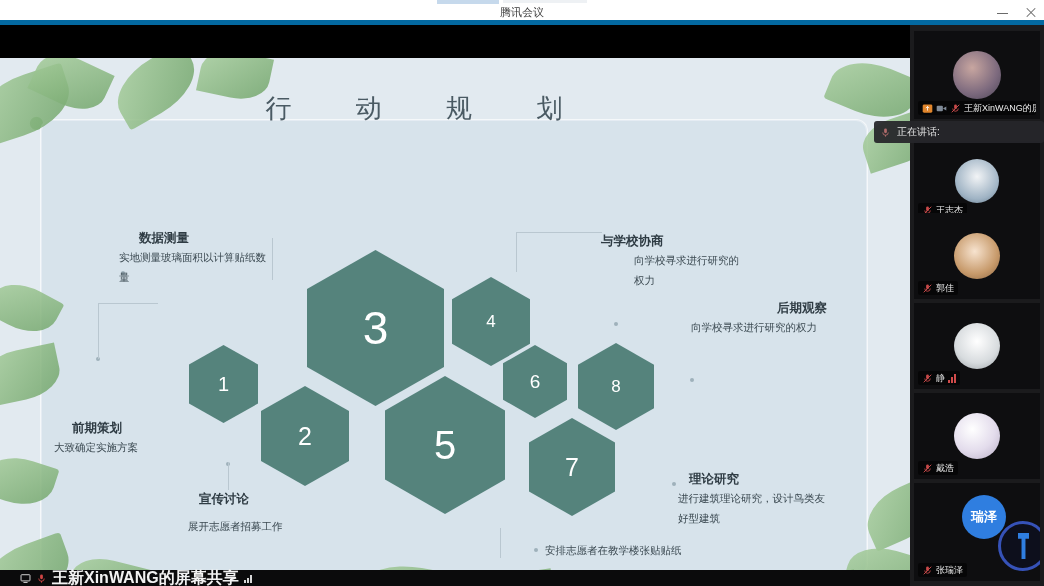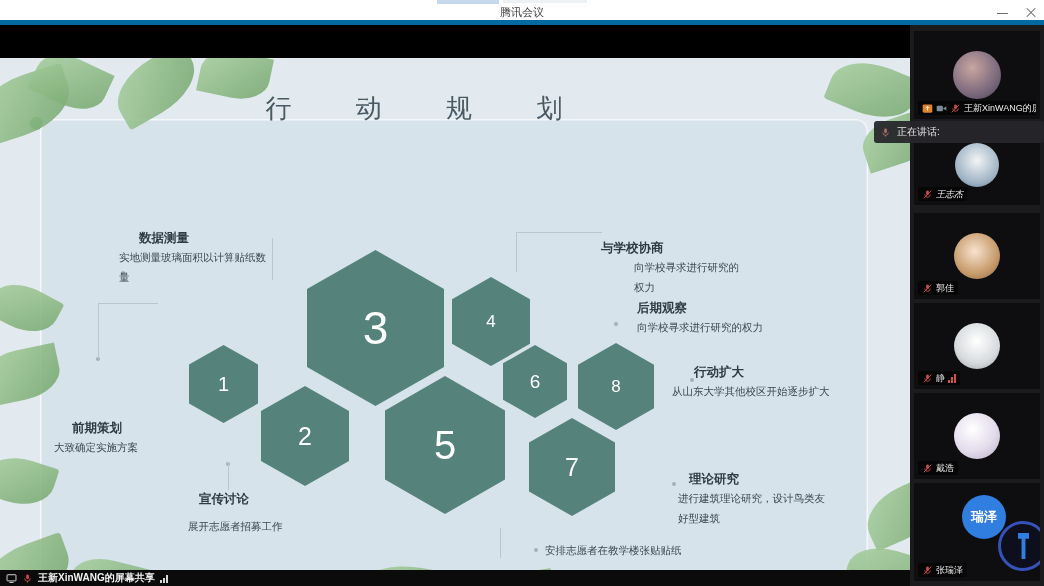--- a/index.html
+++ b/index.html
@@ -74,22 +74,22 @@
              font-size:9px; color:#f0f0f0; white-space:nowrap; max-width:118px; overflow:hidden; }
   .ico{ width:11px; height:11px; flex:0 0 auto; }
 
   
   #speaking{ position:absolute; left:-36px; top:96px; width:170px; height:22px;
              background:rgba(38,38,42,.94); border-radius:3px; display:flex; align-items:center;
              gap:6px; padding:0 6px; font-size:10px; color:#e6e6e6; z-index:6; }
 
   
   #sharebar{ position:absolute; left:0; top:545px; width:910px; height:16px; background:#0b0b0c;
-             display:flex; align-items:center; gap:5px; padding:0 6px;
-             font-size:10px; color:#f2f2f2; font-weight:bold; }
+             display:flex; align-items:center; gap:5px; padding:0 20px;
+             font-size:16px; color:#f2f2f2; font-weight:bold; }
 
   .sig{ display:inline-flex; align-items:flex-end; gap:1px; height:9px; }
   .sig b{ display:block; width:2px; background:#d8d8d8; }
 </style>
 </head>
 <body>
 
 <div id="titlebar">
   <div id="tb-tabstrip">
     <div id="tb-tab-active"></div>
@@ -157,34 +157,30 @@
 
     <div class="hex" style="left:578px;top:285px;width:76px;height:87px;font-size:17px;">
       <span>8</span>
     </div>
 
     <div class="lbl" style="left:139px;top:172px;width:170px;">
       <div class="t">数据测量</div>
       <div class="d" style="margin-left:-20px;width:150px;">实地测量玻璃面积以计算贴纸数量</div>
     </div>
 
-    <div class="lbl" style="left:601px;top:182px;width:170px;">
+    <div class="lbl" style="left:601px;top:175px;width:170px;">
       <div class="t">与学校协商</div>
       <div class="d" style="width:140px;padding-left:33px;">向学校寻求进行研究的权力</div>
     </div>
 
-    <div class="lbl" style="left:637px;top:242px;width:190px;">
+    <div class="lbl" style="left:637px;top:242px;width:190px;text-align:right;">
       <div class="t">后期观察</div>
       <div class="d" style="width:180px;">向学校寻求进行研究的权力</div>
     </div>
 
-    <div class="lbl" style="left:694px;top:306px;width:170px;">
-      <div class="t">行动扩大</div>
-      <div class="d" style="margin-left:-22px;width:160px;">从山东大学其他校区开始逐步扩大</div>
-    </div>
 
     <div class="lbl" style="left:72px;top:362px;width:170px;">
       <div class="t">前期策划</div>
       <div class="d" style="margin-left:-18px;width:160px;">大致确定实施方案</div>
     </div>
 
     <div class="lbl" style="left:689px;top:413px;width:180px;">
       <div class="t">理论研究</div>
       <div class="d" style="margin-left:-11px;width:148px;">进行建筑理论研究，设计鸟类友好型建筑</div>
     </div>
@@ -259,21 +255,21 @@
 
     <div id="speaking">
       <svg class="ico" viewBox="0 0 16 16">
         <rect x="6" y="2" width="4" height="7" rx="2" fill="#b06a6a"></rect>
         <path d="M4 8a4 4 0 0 0 8 0" fill="none" stroke="#b06a6a" stroke-width="1.3"></path>
         <rect x="7.3" y="11.5" width="1.4" height="2.5" fill="#b06a6a"></rect>
       </svg>
       <span>正在讲话:</span>
     </div>
 
-    <div class="tile" style="top:100px;height:80px;font-style:italic;">
+    <div class="tile" style="top:116px;height:80px;">
       <div class="av" style="width:44px;height:44px;background:radial-gradient(circle at 50% 40%,#f2f4f6,#9fb3c4 65%,#5d7285);"></div>
       <div class="namechip">
         <svg class="ico" viewBox="0 0 16 16">
           <rect x="6" y="2" width="4" height="7" rx="2" fill="#c94a4a"></rect>
           <path d="M4 8a4 4 0 0 0 8 0" fill="none" stroke="#c94a4a" stroke-width="1.3"></path>
           <line x1="2.5" y1="13.5" x2="13.5" y2="2.5" stroke="#c94a4a" stroke-width="1.4"></line>
         </svg>
         <span>王志杰</span>
       </div>
     </div>

